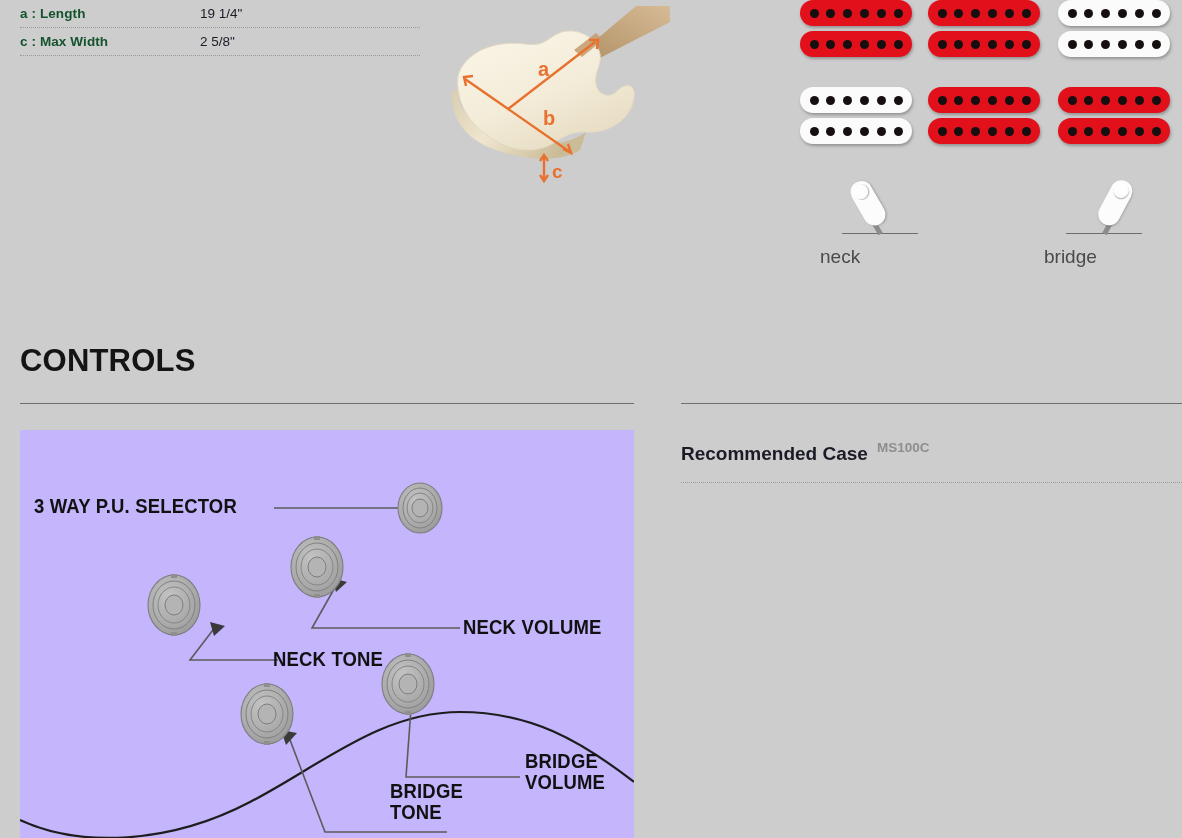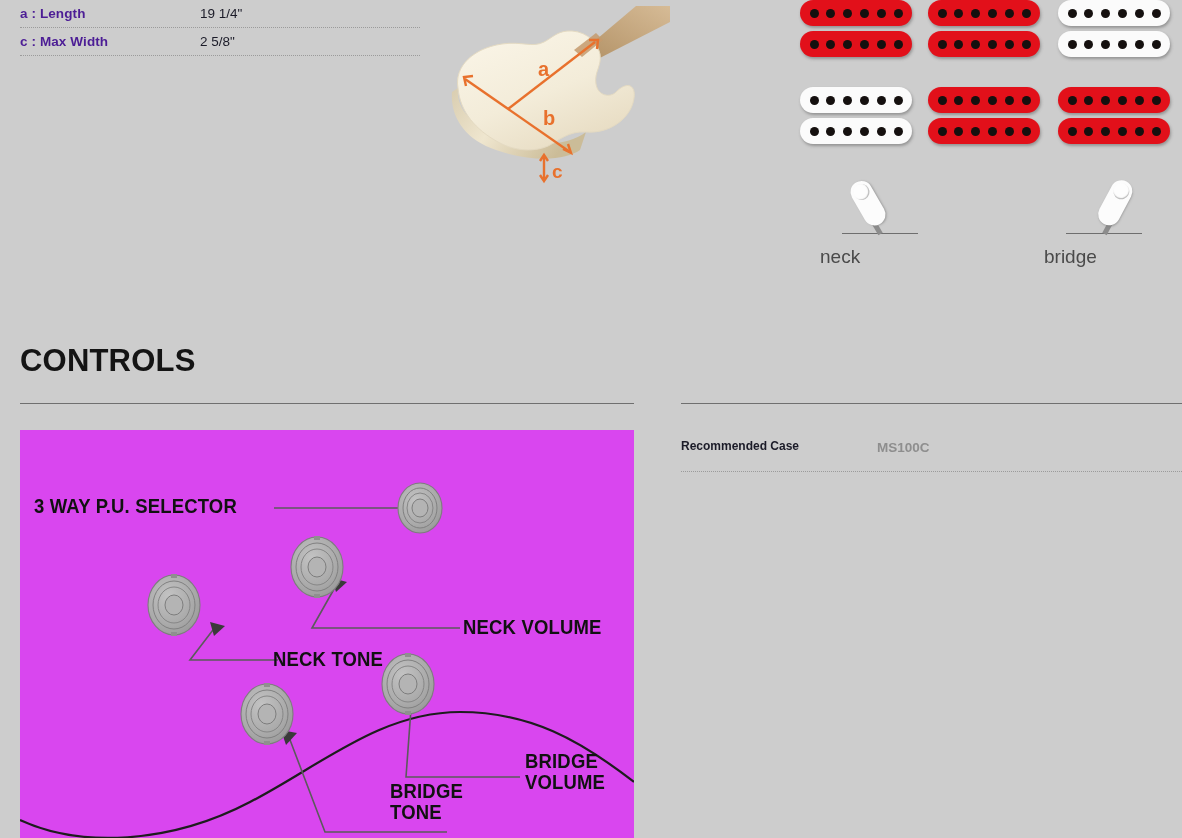--- a/index.html
+++ b/index.html
@@ -17,21 +17,21 @@
   .dim-table {
     position: absolute; left: 20px; top: 0px; width: 400px;
   }
   .dim-row {
     display: flex; align-items: center;
     height: 28px;
     border-bottom: 1px dotted #9b9b9b;
   }
   .dim-label {
     width: 180px; flex: 0 0 180px;
-    font-size: 13.5px; font-weight: bold; color: #4c1d95;
+    font-size: 13.5px; font-weight: bold; color: #14532d;
     letter-spacing: .1px;
   }
   .dim-value {
     font-size: 13.5px; color: #1b1b28; font-weight: normal;
   }
 
   
   .body-figure { position: absolute; left: 440px; top: 0px; width: 230px; height: 200px; }
 
   
@@ -88,28 +88,28 @@
 
   
   .feat-table { position: absolute; left: 681px; top: 427px; width: 501px; }
   .feat-row {
     display: flex; align-items: flex-start;
     padding: 8px 0 10px 0;
     border-bottom: 1px dotted #9b9b9b;
   }
   .feat-label {
     width: 196px; flex: 0 0 196px;
-    font-size: 12px; font-weight: bold; color: #1b1b28; line-height: 1.95;
+    font-size: 19px; font-weight: bold; color: #1b1b28; line-height: 1.95;
   }
   .feat-value { font-size: 13.5px; font-weight: bold; color: #8e8e8e; line-height: 1.95; }
 
   
   .controls-panel {
     position: absolute; left: 20px; top: 430px; width: 614px; height: 408px;
-    background: #d946ef; overflow: hidden;
+    background: #c4b5fd; overflow: hidden;
   }
   .ctrl-label {
     position: absolute;
     font-family: "Liberation Sans Narrow", "Liberation Sans", sans-serif;
     font-weight: bold; color: #111111;
     font-size: 21px; letter-spacing: .2px; line-height: 1.02;
     transform: scaleX(.88); transform-origin: left center;
     white-space: pre-line;
   }
 </style>

